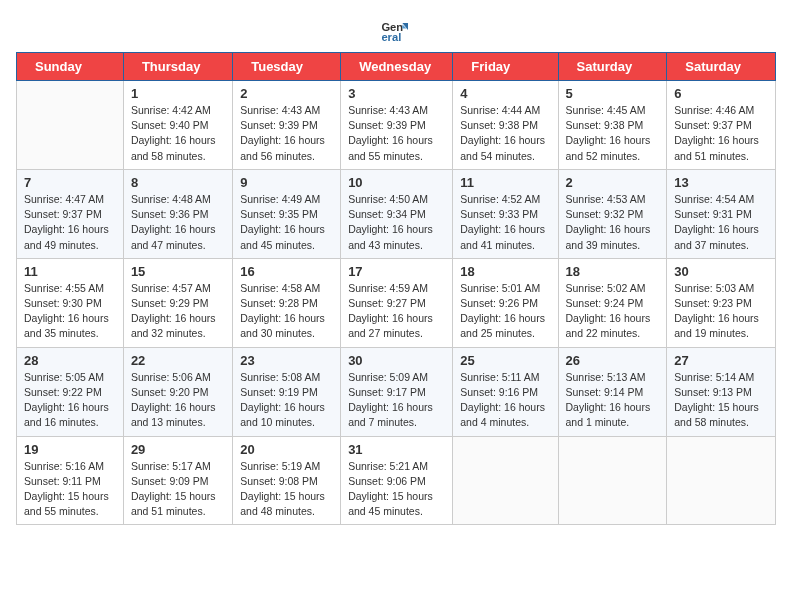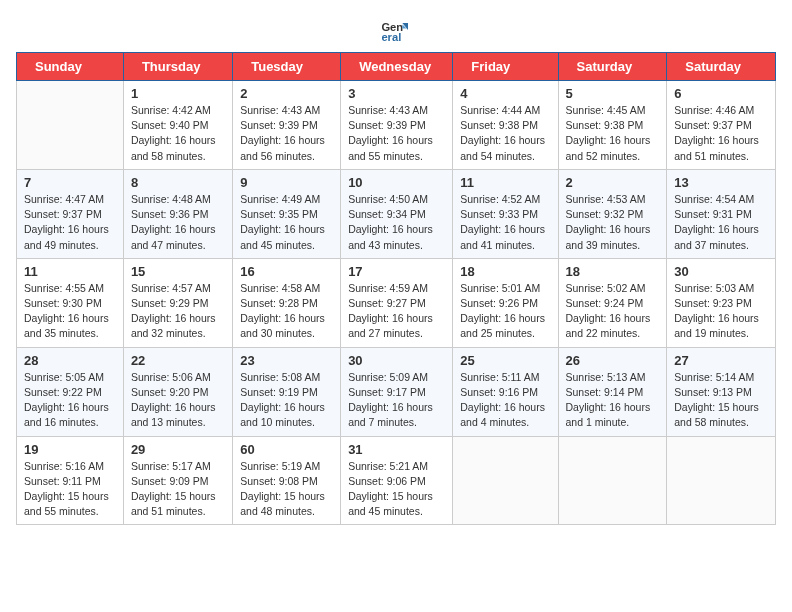--- a/index.html
+++ b/index.html
@@ -245,21 +245,21 @@
       <tr>
         <td>
           <span class="day-number">19</span>
           <div class="cell-info">Sunrise: 5:16 AM<br>Sunset: 9:11 PM<br>Daylight: 15 hours<br>and 55 minutes.</div>
         </td>
         <td>
           <span class="day-number">29</span>
           <div class="cell-info">Sunrise: 5:17 AM<br>Sunset: 9:09 PM<br>Daylight: 15 hours<br>and 51 minutes.</div>
         </td>
         <td>
-          <span class="day-number">60</span>
+          <span class="day-number">20</span>
           <div class="cell-info">Sunrise: 5:19 AM<br>Sunset: 9:08 PM<br>Daylight: 15 hours<br>and 48 minutes.</div>
         </td>
         <td>
           <span class="day-number">31</span>
           <div class="cell-info">Sunrise: 5:21 AM<br>Sunset: 9:06 PM<br>Daylight: 15 hours<br>and 45 minutes.</div>
         </td>
         <td class="empty-cell"></td>
         <td class="empty-cell"></td>
         <td class="empty-cell"></td>
       </tr>

